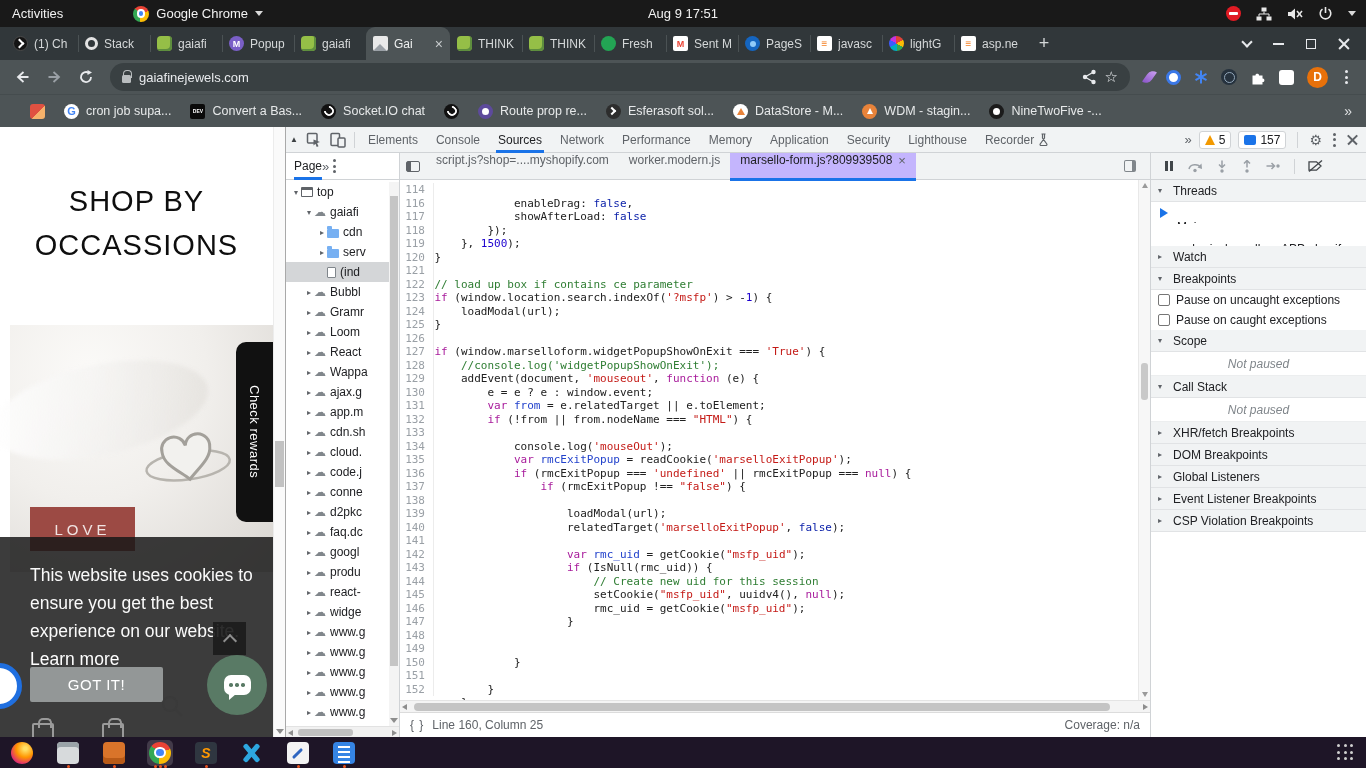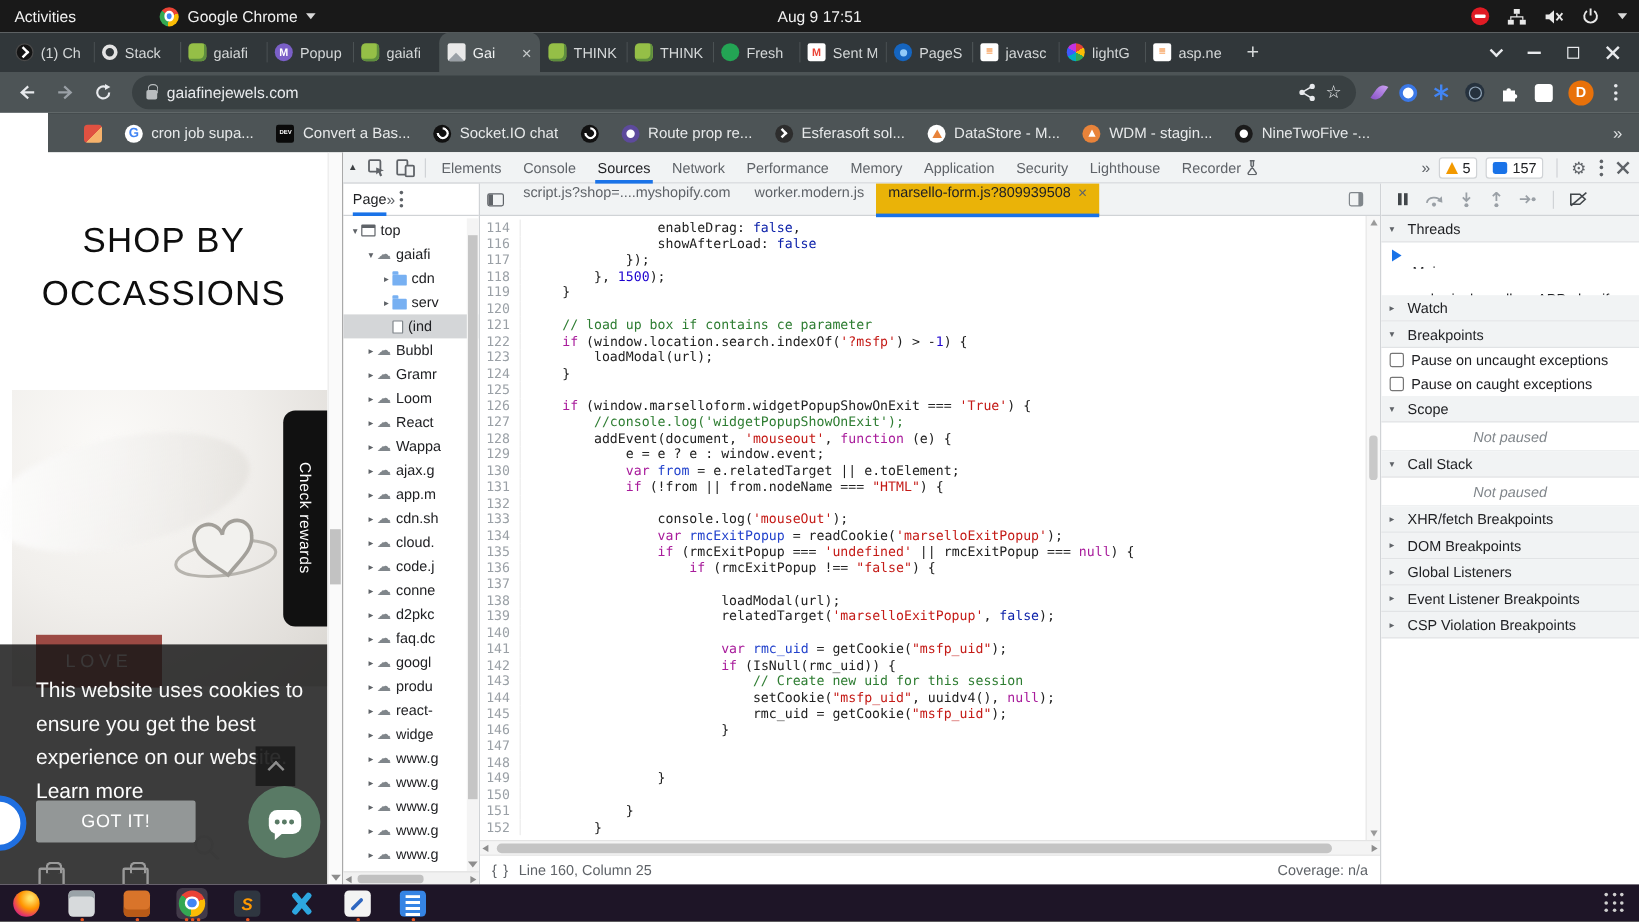--- a/index.html
+++ b/index.html
@@ -90,21 +90,21 @@
   .avatar { width:21px; height:21px; border-radius:50%; background:#e8710a; color:#fff; font-size:12px;
             font-weight:bold; display:flex; align-items:center; justify-content:center; }
   .vdots { display:flex; flex-direction:column; gap:2.5px; padding:0 4px; }
   .vdots i { width:3px; height:3px; border-radius:50%; background:#e8eaed; }
   .vdots.gray i { background:#5f6368; }
   .star-ic { color:#e8eaed; font-size:15px; }
 
   
   .bookmarks { position:absolute; top:94px; left:0; right:0; height:33px; background:#4d5456;
                border-top:1px solid #454c4e; display:flex; align-items:center; gap:19px; padding:0 14px 0 30px;
-               font-size:12.5px; color:#e7e9ea;margin-left:40px; }
+               font-size:12.5px; color:#e7e9ea; }
   .bm { display:flex; align-items:center; gap:7px; white-space:nowrap; }
   .bmfav { width:15px; height:15px; border-radius:50%; flex:none; display:flex; align-items:center; justify-content:center; }
   .bm-app-red { border-radius:3px; background:linear-gradient(135deg,#e05141 0 55%,#f6b26b 55%); }
   .bm-google { background:#fff; color:#4285f4; font-weight:bold; font-size:11px; }
   .bm-google::after { content:"G"; }
   .bm-dev { border-radius:2px; background:#0a0a0a; color:#fff; font-size:5px; font-weight:bold; }
   .bm-dev::after { content:"DEV"; }
   .bm-socket { background:#111; position:relative; }
   .bm-socket::after { content:""; width:6px; height:6px; border:2px solid #fff; border-left-color:transparent;
                       border-radius:50%; transform:rotate(45deg); }
@@ -129,21 +129,21 @@
   .wp-heading { position:absolute; top:52px; left:0; right:0; text-align:center; font-size:29px;
                 color:#0e0e0e; line-height:44px; letter-spacing:1px; padding:0 12px; }
   .hero { position:absolute; left:10px; top:198px; width:263px; height:247px;
           background:radial-gradient(ellipse at 30% 20%, #fbfaf8 0%, #f1efec 45%, #e2dfdb 80%, #d8d5d0 100%); }
   .hero::before { content:""; position:absolute; left:-20px; top:40px; width:220px; height:90px;
           background:linear-gradient(100deg, rgba(255,255,255,0.9), rgba(210,206,200,0.35)); transform:rotate(-12deg);
           border-radius:50%; filter:blur(2px); }
   .rewards-tab { position:absolute; right:0; top:215px; width:37px; height:180px; background:#111;
                  border-radius:10px 0 0 10px; color:#fff; display:flex; align-items:center; justify-content:center; }
   .rewards-tab span { writing-mode:vertical-rl; font-size:13px; letter-spacing:0.5px; }
-  .love-btn { position:absolute; left:30px; top:402px; width:105px; height:44px; background:#9c4a44;
+  .love-btn { position:absolute; left:30px; top:380px; width:105px; height:44px; background:#9c4a44;
               color:rgba(255,255,255,0.85); font-size:15px; letter-spacing:4px; display:flex;
               align-items:center; justify-content:center; }
   .cookie-overlay { position:absolute; left:0; right:0; top:410px; bottom:0; background:rgba(23,23,23,0.84);
                     color:#fafafa; }
   .cookie-text { position:absolute; left:30px; top:24px; font-size:17.5px; line-height:28px; }
   .cookie-text span { display:block; }
   .cookie-link { display:block; margin-top:0; color:#fff; }
   .gotit-btn { position:absolute; left:30px; top:130px; width:133px; height:35px; background:rgba(152,156,156,0.95);
                border-radius:2px; color:#fff; font-size:15px; display:flex; align-items:center; justify-content:center;
                letter-spacing:0.5px; }
@@ -222,30 +222,30 @@
   .harrow.r { right:2px; border-left:5px solid #8d8d8d; }
 
   
   .editor { flex:1; display:flex; flex-direction:column; min-width:0; }
   .editor-tabs { height:27px; background:#f1f3f4; border-bottom:1px solid #d0d3d6; display:flex; align-items:center;
                  font-size:12px; color:#5f6368; flex:none; }
   .ed-toggle { width:26px; height:26px; display:flex; align-items:center; justify-content:center; flex:none; }
   .ed-toggle i { width:14px; height:11px; border:1.3px solid #5f6368; border-radius:2px;
                  background:linear-gradient(90deg,#5f6368 0 4px,transparent 4px); }
   .ed-tab { padding:0 10px; height:27px; display:flex; align-items:flex-start; gap:6px; white-space:nowrap; position:relative; }
-  .ed-tab.active { background:#eab308; color:#202124; }
+  .ed-tab.active { background:#c4b5fd; color:#202124; }
   .ed-tab.active::after { content:""; position:absolute; left:0; right:0; bottom:-1px; height:2.5px; background:#1a73e8; }
   .ed-close { color:#5f6368; font-size:13px; }
   .ed-right-ic { margin-left:auto; margin-right:14px; width:12px; height:12px; border:1.3px solid #80868b; border-radius:2px;
                  border-right-width:4px; }
 
   .code { flex:1; min-height:0; position:relative; overflow:hidden;
           font-family:"DejaVu Sans Mono", monospace; font-size:11px; line-height:13.5px; }
   .code-inner { position:absolute; inset:0 12px 0 0; overflow:hidden; padding-top:3px; }
-  .code-line { display:flex; height:13.5px; }
+  .code-line { display:flex; height:13.5px;flex-direction:column; }
   .gutter { width:34px; flex:none; text-align:right; padding-right:8px; color:#9aa0a6; border-right:1px solid #ececec; }
   .lc { white-space:pre; padding-left:8px; color:#212121; }
   .tk-k { color:#a81b9b; } .tk-s { color:#c41a16; } .tk-c { color:#2e7d32; }
   .tk-n { color:#1c00cf; } .tk-a { color:#0d22aa; } .tk-d { color:#2242cc; } .tk-p { color:#212121; }
   .code-vscroll { position:absolute; right:0; top:0; bottom:0; width:12px; background:#f7f7f7; border-left:1px solid #e8e8e8; }
   .code-vscroll .thumb { position:absolute; left:2px; right:2px; top:183px; height:37px; background:#c9c9c9; border-radius:3px; }
   .varrow { position:absolute; left:3px; width:0; height:0; border-left:3.5px solid transparent; border-right:3.5px solid transparent; }
   .varrow.up { top:3px; border-bottom:5px solid #9a9a9a; }
   .varrow.dn { bottom:3px; border-top:5px solid #9a9a9a; }
   .code-hscroll { height:12px; background:#f4f4f4; border-top:1px solid #e4e4e4; position:relative; flex:none; }

